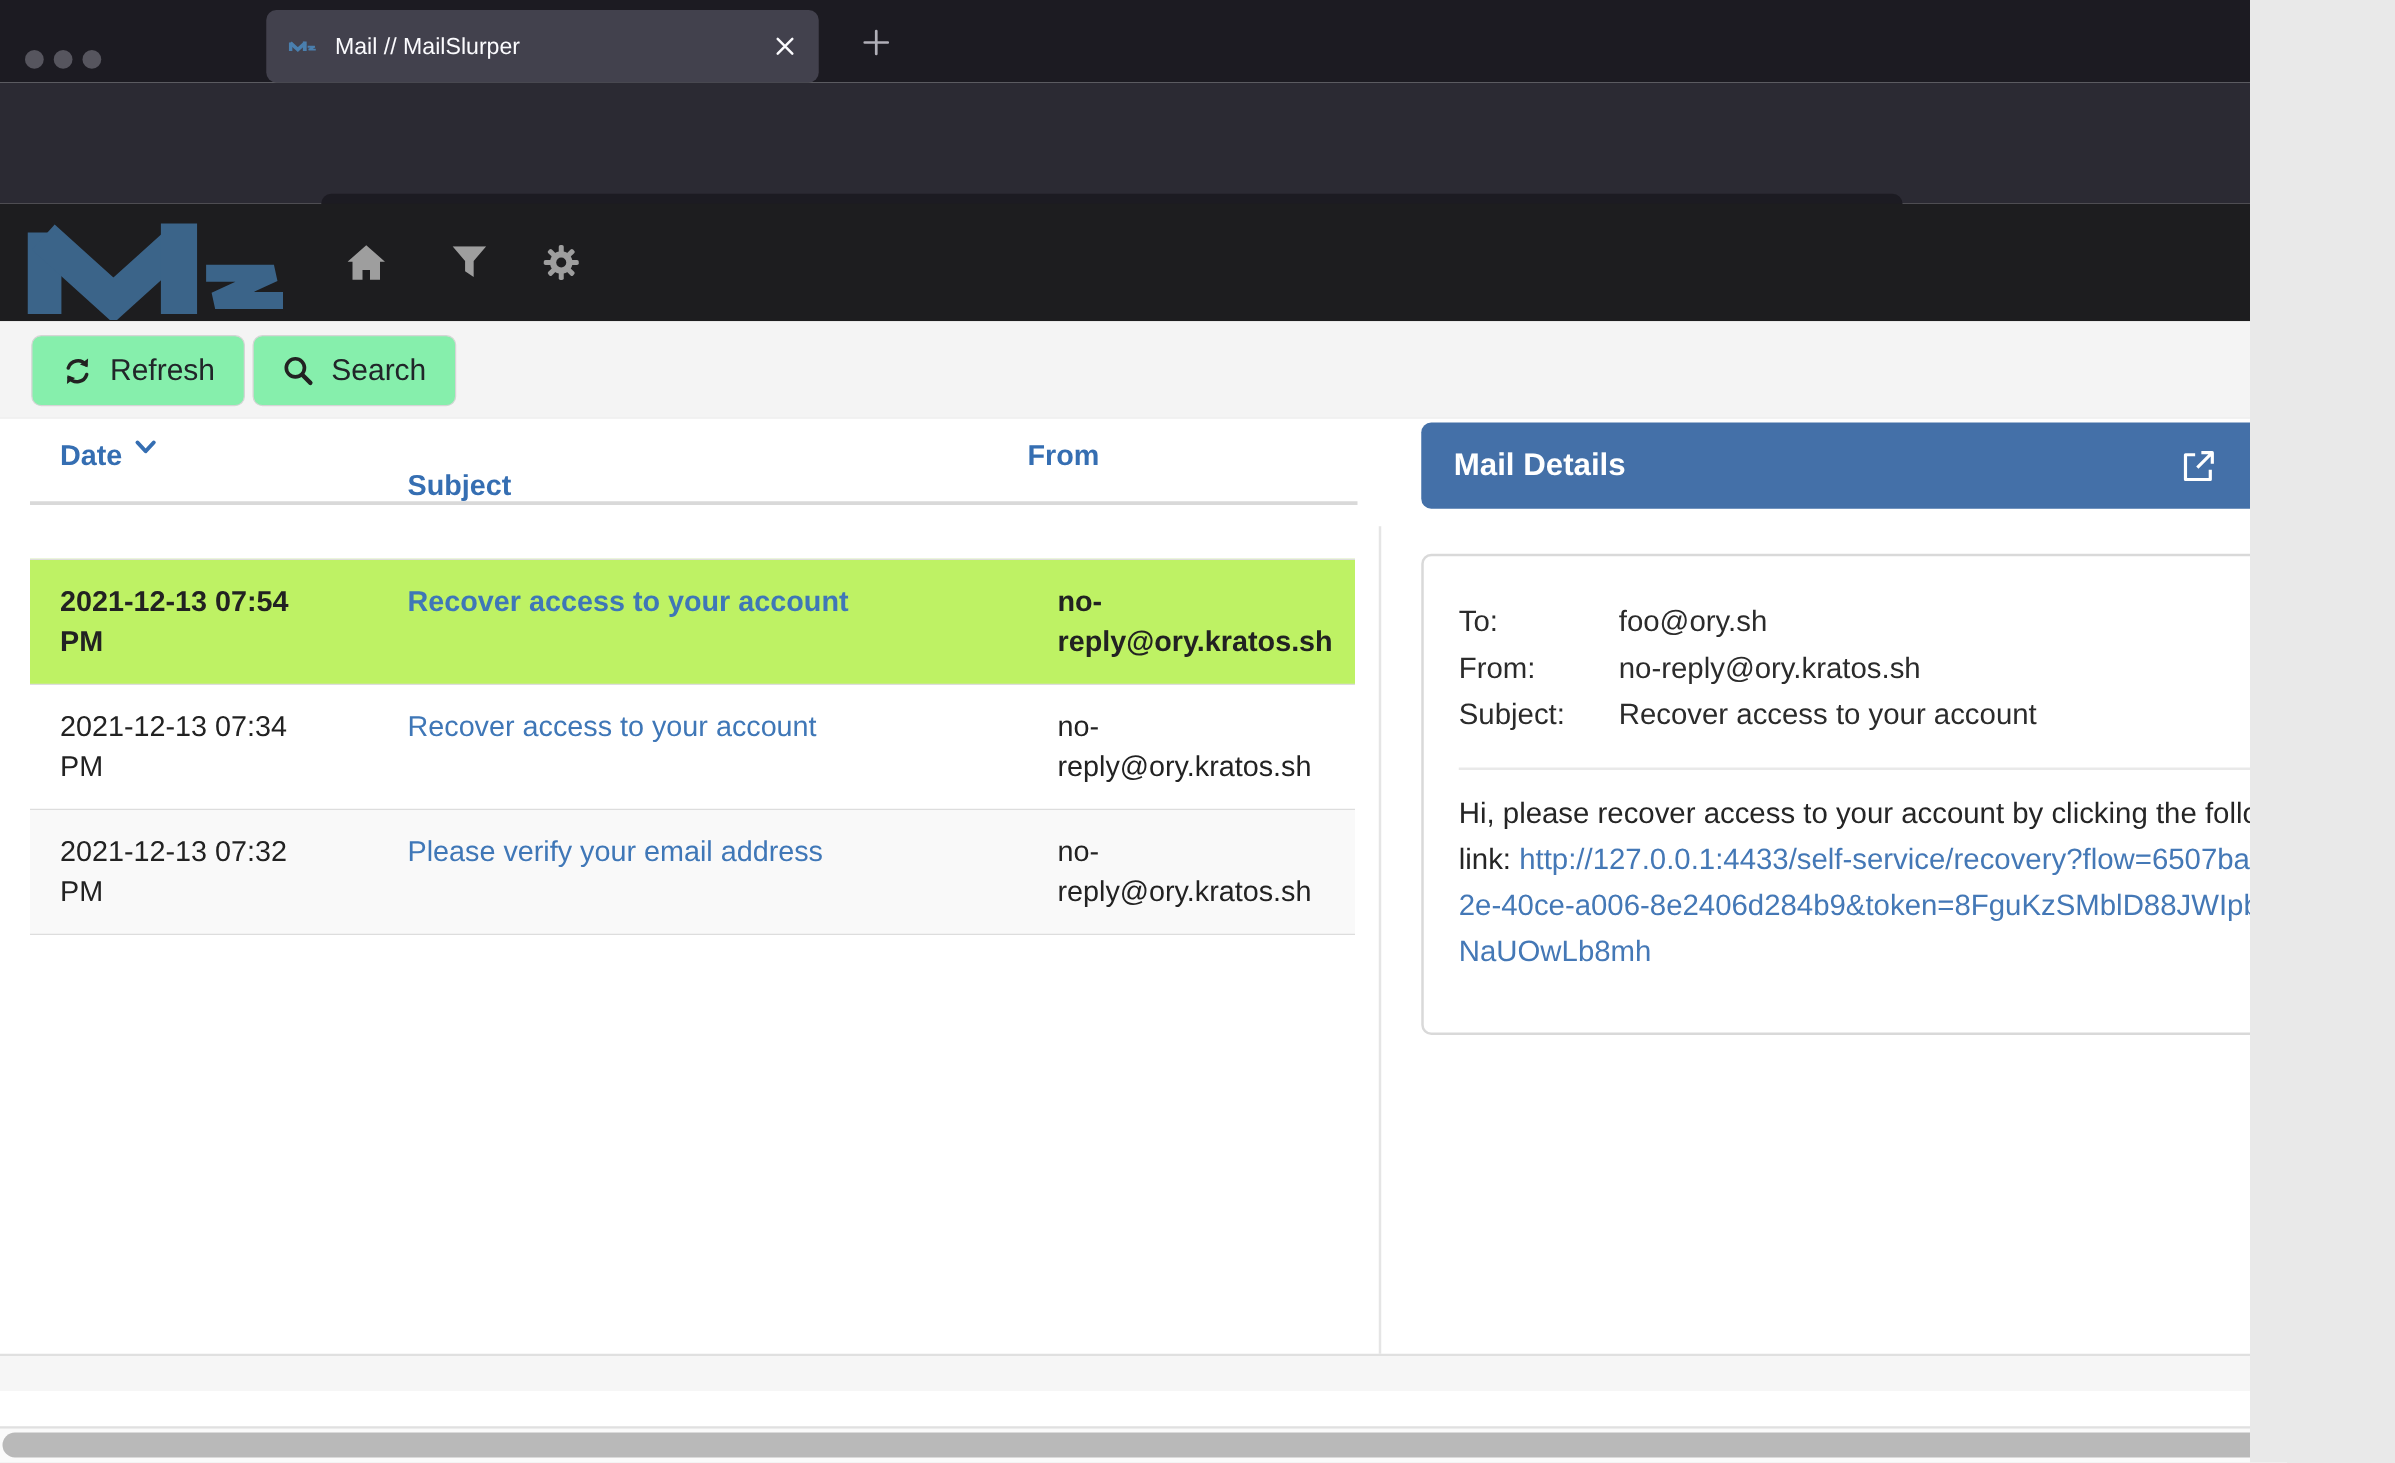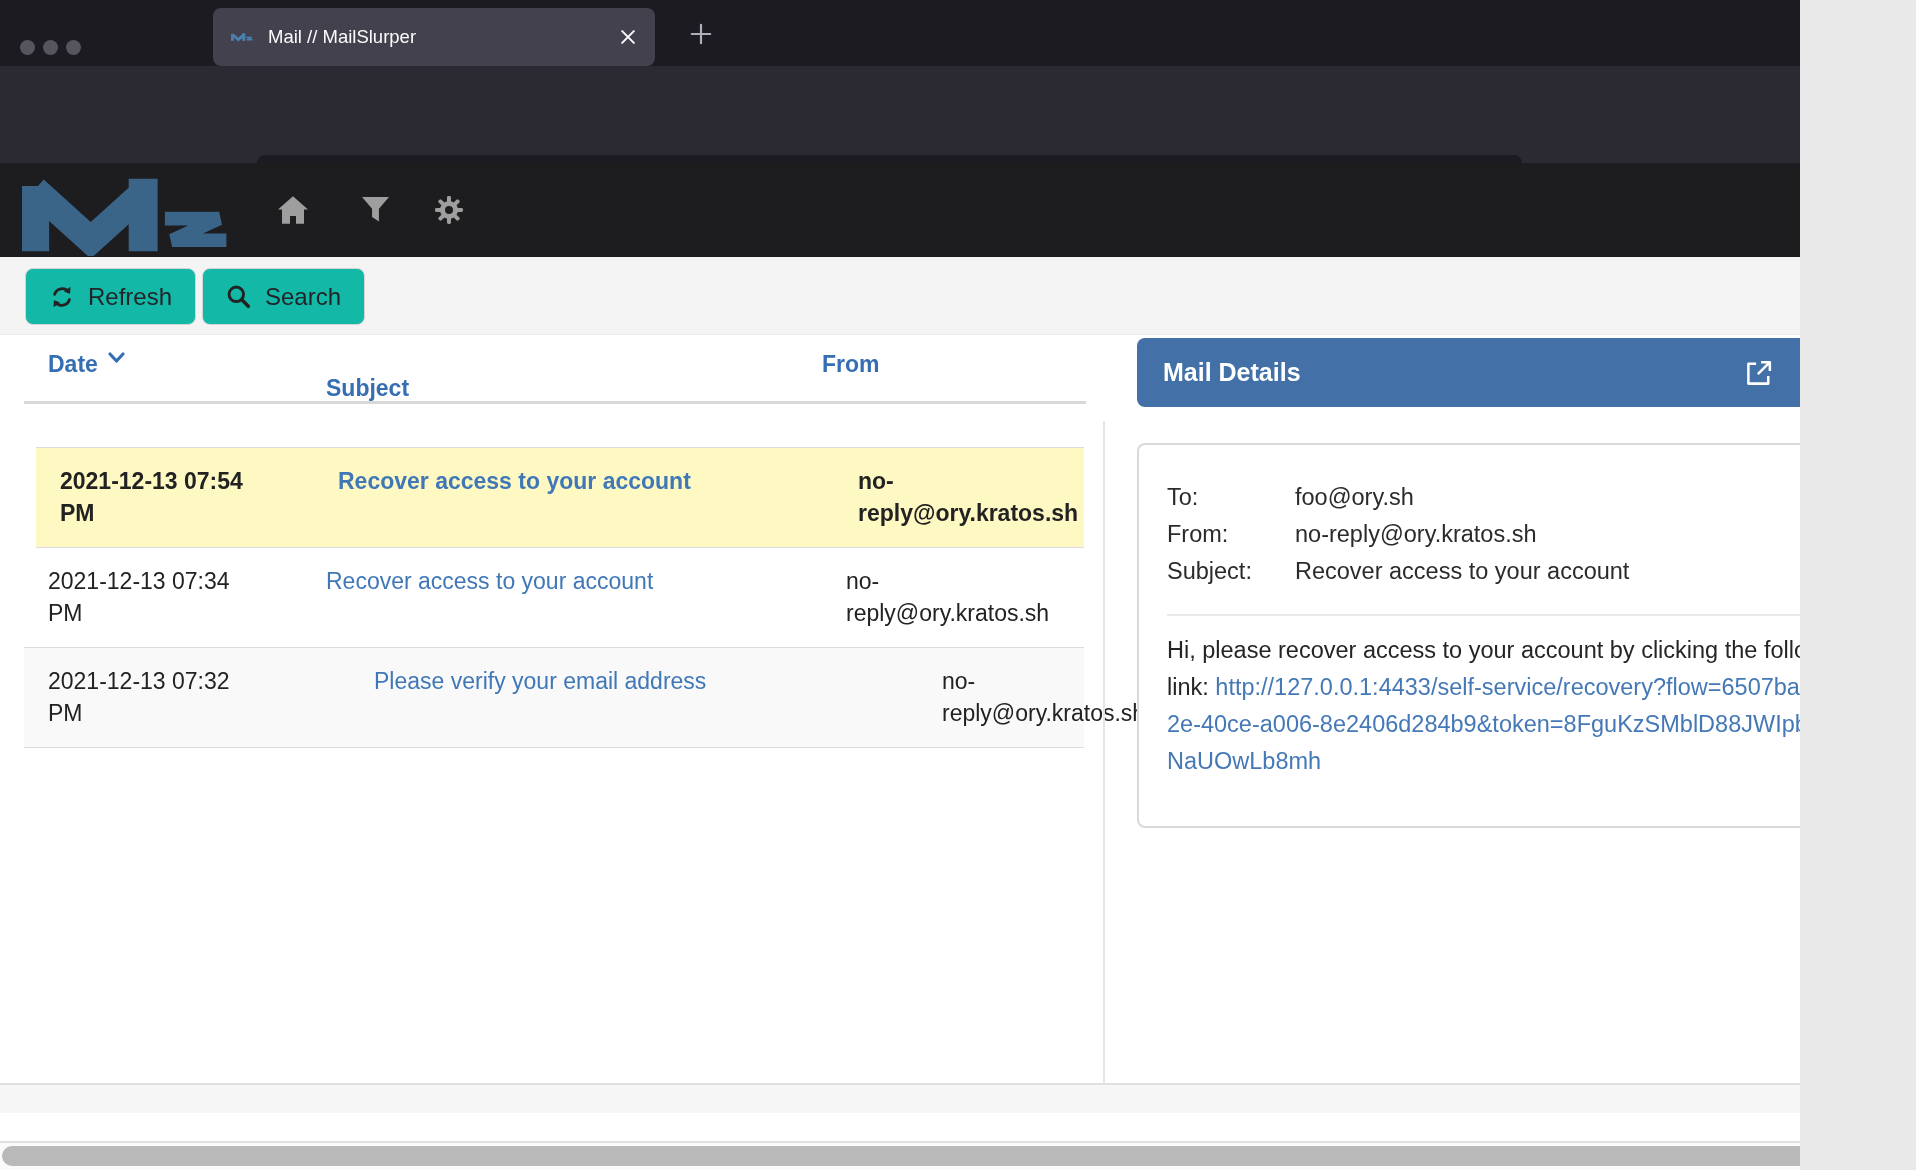--- a/index.html
+++ b/index.html
@@ -44,21 +44,21 @@
   .menu { position:absolute; left:1816px; top:103px; width:30px; height:24px; }
   
   .appheader { position:absolute; left:0; top:163px; width:100%; height:94px; background:#1d1d1f; }
   .logo { position:absolute; left:22px; top:11px; width:208px; height:82px; }
   .hdr-ic { position:absolute; top:32px; width:30px; height:30px; }
   .ic-home { left:278px; } .ic-filter { left:362px; top:34px; width:27px; height:27px; } .ic-gear { left:434px; }
   
   .apptoolbar { position:absolute; left:0; top:257px; width:100%; height:78px;
     background:#f4f4f4; border-bottom:1px solid #ececec; }
   .btn {
-    position:absolute; top:11px; height:57px; background:#14b8a6;
+    position:absolute; top:11px; height:57px; background:#86efac;
     border:1px solid #d5d5d5; border-radius:8px; display:flex; align-items:center;
     gap:13px; padding:0 23px; font-size:24px; color:#212529; cursor:default;
   }
   .btn-refresh { left:25px; } .btn-search { left:202px; }
   .btn svg { width:26px; height:26px; }
   .btn-info { position:absolute; left:1838px; top:10px; width:62px; height:59px;
     background:#fff; border:1px solid #d5d5d5; border-radius:9px;
     display:flex; align-items:center; justify-content:center; }
   .info-circle { width:35px; height:35px; border-radius:50%; background:#6a6a6a;
     color:#fff; display:flex; align-items:center; justify-content:center;
@@ -71,22 +71,22 @@
     display:grid; grid-template-columns:278px 520px 262px;
     font-size:23px; font-weight:bold; color:#356eb2; }
   .lh-date { padding-left:24px; display:flex; align-items:flex-start; gap:9px; }
   .lh-subject { padding-left:24px;margin-top:24px; }
   .lh-from { text-align:left; }
   .header-rule { position:absolute; left:24px; top:66px; width:1062px; height:3px; background:#d9d9d9; }
   .rows { position:absolute; left:24px; top:112px; width:1060px; font-size:23px; line-height:32px; color:#222; }
   .row { display:grid; grid-template-columns:278px 520px 262px;
     border-bottom:1px solid #ddd; padding:17px 0 18px; }
   .row:first-child { border-top:1px solid #ddd; }
-  .row.selected { background:#fef9c3; font-weight:bold;margin-left:12px; }
-  .row.striped { background:#f9f9f9;gap:48px; }
+  .row.selected { background:#bef264; font-weight:bold; }
+  .row.striped { background:#f9f9f9; }
   .c-date { padding-left:24px; padding-right:36px; }
   .c-subject { padding-left:24px; }
   .c-subject a { color:#3f77b7; text-decoration:none; }
   .c-from { padding-left:24px; padding-right:6px; }
   .panel-divider { position:absolute; left:1103px; top:86px; bottom:0; width:2px; background:#e5e5e5; }
   .right-edge { position:absolute; left:1908px; top:70px; bottom:0; width:3px; background:#e2e2e2; }
   
   .details-header {
     position:absolute; left:1137px; top:3px; right:-8px; height:69px;
     background:#4470a8; border-radius:8px; color:#fff; display:flex;

